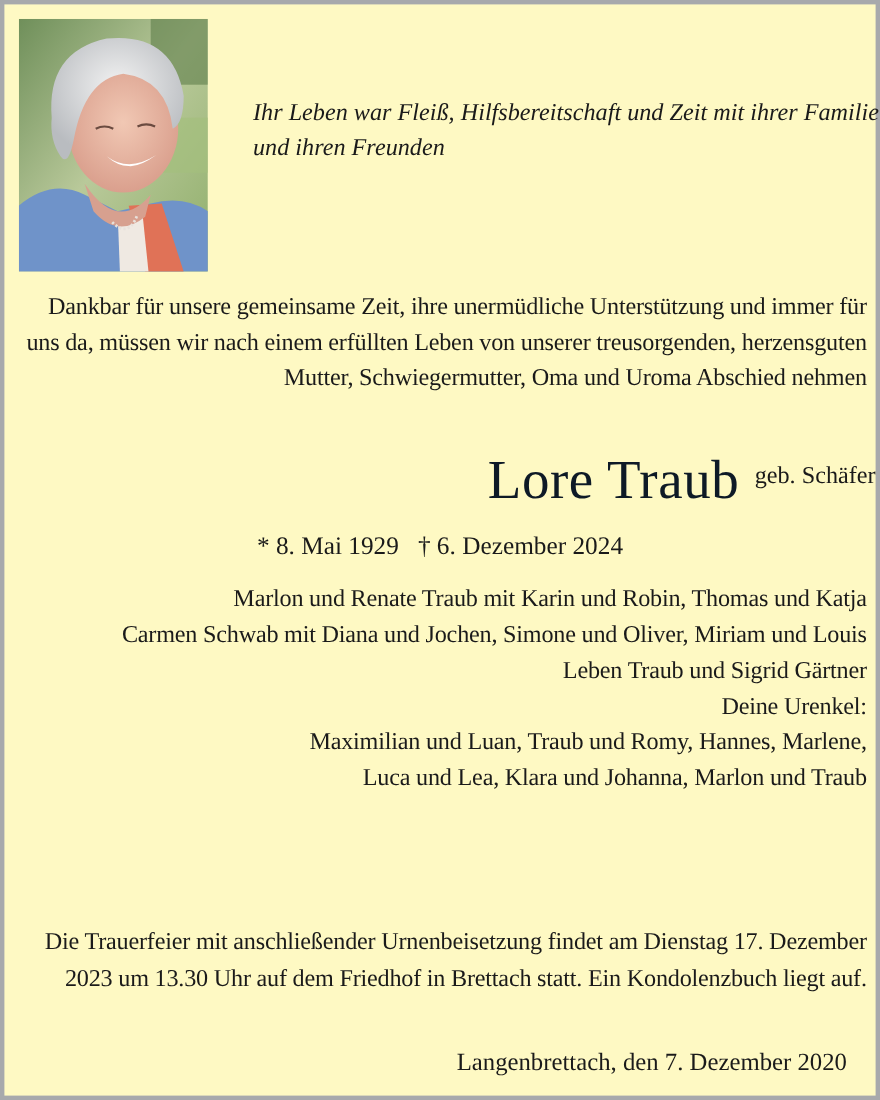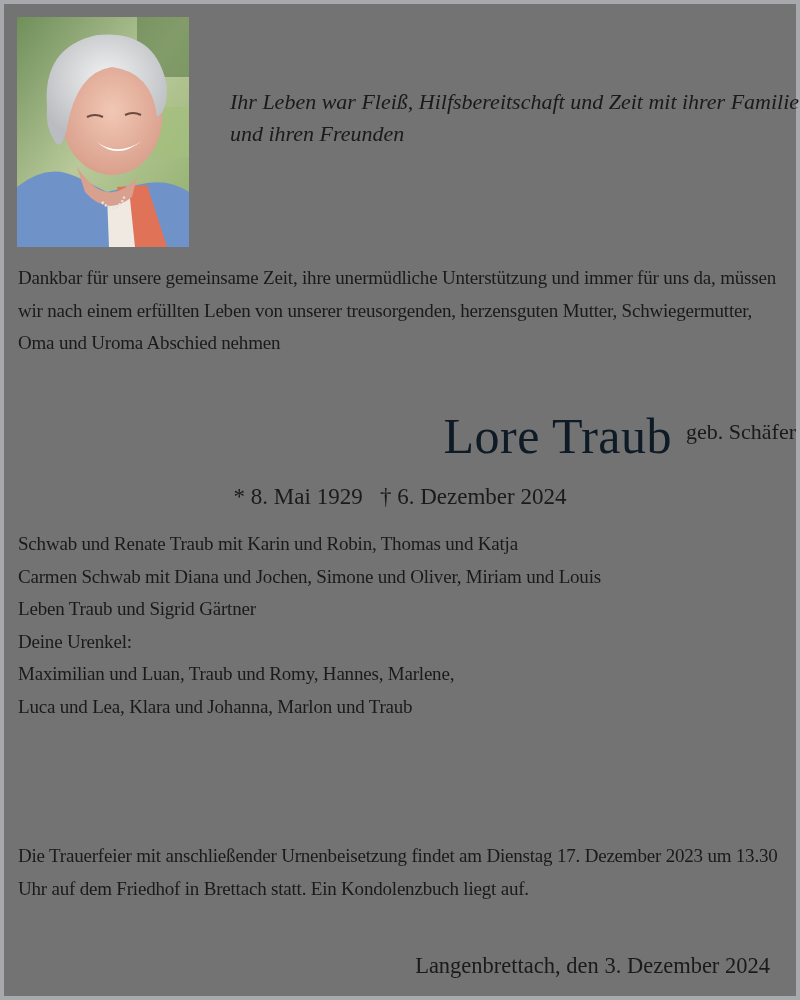--- a/index.html
+++ b/index.html
@@ -7,21 +7,21 @@
       width: 800px; height: 1000px;
       background: #a7a9ac;
       position: relative;
       overflow: hidden;
       font-family: "Liberation Serif", "DejaVu Serif", serif;
       color: #1a1a1a;
     }
     .panel {
       position: absolute;
       left: 4px; top: 4px; right: 4px; bottom: 4px;
-      background: #737373;
+      background: #fef9c3;
     }
     .photo {
       position: absolute;
       left: 13px; top: 13px;
       width: 172px; height: 230px;
       overflow: hidden;
     }
     .photo svg { display: block; width: 100%; height: 100%; }
     .motto {
       position: absolute;
@@ -30,24 +30,25 @@
       font-style: italic;
       font-size: 22px;
       line-height: 32px;
       color: #1a1a1a;
       margin: 0;
     }
     .text-block {
       position: absolute;
       left: 14px;
       width: 770px;
-      font-size: 19px;
+      font-size: 22px;
       line-height: 32.5px;
       margin: 0;
       letter-spacing: -0.2px;
+      text-align: right;
     }
     .intro { top: 258px; }
     .name-row {
       position: absolute;
       left: 12px; right: 0; top: 402px;
       text-align: right;
       white-space: nowrap;
     }
     .name {
       font-size: 50px;
@@ -121,25 +122,25 @@
 
   <p class="text-block intro">Dankbar für unsere gemeinsame Zeit, ihre unermüdliche Unterstützung und immer für uns da, müssen wir nach einem erfüllten Leben von unserer treusorgenden, herzensguten Mutter, Schwiegermutter, Oma und Uroma Abschied nehmen</p>
 
   <div class="name-row">
     <span class="name">Lore Traub</span><span class="maiden">geb. Schäfer</span>
   </div>
 
   <div class="dates"><span>* 8. Mai 1929</span>   <span>† 6. Dezember 2024</span></div>
 
   <div class="text-block family">
-    <div>Schwab und Renate Traub mit Karin und Robin, Thomas und Katja</div>
+    <div>Marlon und Renate Traub mit Karin und Robin, Thomas und Katja</div>
     <div>Carmen Schwab mit Diana und Jochen, Simone und Oliver,  Miriam und Louis</div>
     <div>Leben Traub und Sigrid Gärtner</div>
     <div>Deine Urenkel:</div>
     <div>Maximilian und Luan, Traub und Romy, Hannes, Marlene,</div>
     <div>Luca und Lea, Klara und Johanna, Marlon und Traub</div>
   </div>
 
   <p class="text-block ceremony">Die Trauerfeier mit anschließender Urnenbeisetzung findet am Dienstag 17. Dezember 2023 um 13.30 Uhr auf dem Friedhof in Brettach statt. Ein Kondolenzbuch liegt auf.</p>
 
-  <div class="place-date">Langenbrettach, den 3. Dezember 2024</div>
+  <div class="place-date">Langenbrettach, den 7. Dezember 2020</div>
 
 </div>
 
 </body></html>

